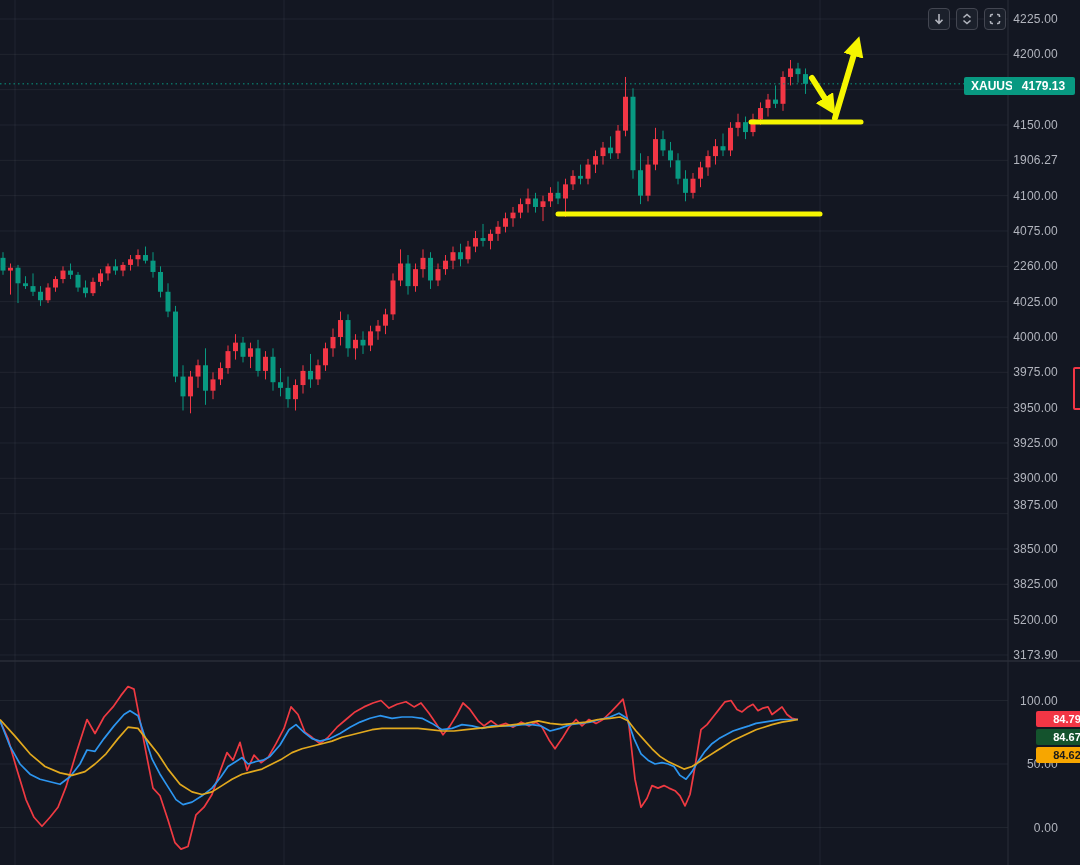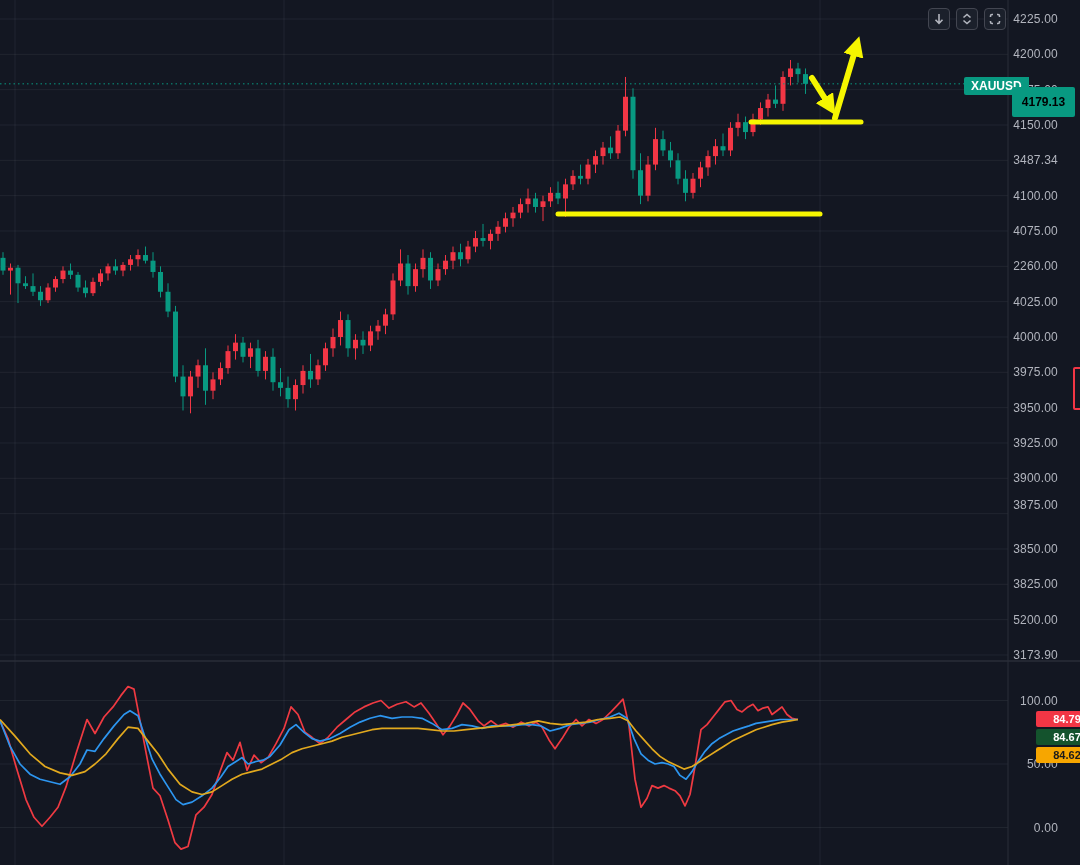--- a/index.html
+++ b/index.html
@@ -26,22 +26,22 @@
     font-size:12px; font-weight:bold;
     border-radius:2px;
     display:flex; align-items:center; justify-content:center;
     transform:translateY(-50%);
   }
   #symbol-badge {
     left:964px; top:86px; height:18px; padding:0 7px;
     color:#fff; border-radius:2px 0 0 2px;
   }
   #price-badge {
-    left:1012px; top:102px; width:63px; height:30px;
-    color:#000000;
+    left:1012px; top:86px; width:63px; height:18px;
+    color:#ffffff;
   }
   .ind-badge {
     left:1036px; width:54px; height:16px; font-size:11px;padding-left:8px;
   }
   #chart-title {
     position:absolute; left:284px; top:38px;
     font-size:32px; font-weight:bold;
     color:#e9e607;
     text-shadow:1px 2px 2px rgba(0,0,0,0.6);
     letter-spacing:1px;
@@ -349,21 +349,21 @@
         <path d="M5 2.5 L4 2.5 Q2.5 2.5 2.5 4 L2.5 5 M9 2.5 L10 2.5 Q11.5 2.5 11.5 4 L11.5 5 M5 11.5 L4 11.5 Q2.5 11.5 2.5 10 L2.5 9 M9 11.5 L10 11.5 Q11.5 11.5 11.5 10 L11.5 9"></path>
       </svg>
     </div>
   </div>
 
   <div id="price-axis">
       <div class="axis-label" style="top: 19.0025px;">4225.00</div>
       <div class="axis-label" style="top: 54.335px;">4200.00</div>
       <div class="axis-label" style="top: 89.6675px;">4175.00</div>
       <div class="axis-label" style="top: 125px;">4150.00</div>
-      <div class="axis-label" style="top: 160.333px;">3487.34</div>
+      <div class="axis-label" style="top: 160.333px;">1906.27</div>
       <div class="axis-label" style="top: 195.665px;">4100.00</div>
       <div class="axis-label" style="top: 230.998px;">4075.00</div>
       <div class="axis-label" style="top: 266.33px;">2260.00</div>
       <div class="axis-label" style="top: 301.663px;">4025.00</div>
       <div class="axis-label" style="top: 336.995px;">4000.00</div>
       <div class="axis-label" style="top: 372.327px;">3975.00</div>
       <div class="axis-label" style="top: 407.66px;">3950.00</div>
       <div class="axis-label" style="top: 442.993px;">3925.00</div>
       <div class="axis-label" style="top: 478.325px;">3900.00</div>
       <div class="axis-label" style="top: 505px;">3875.00</div>

